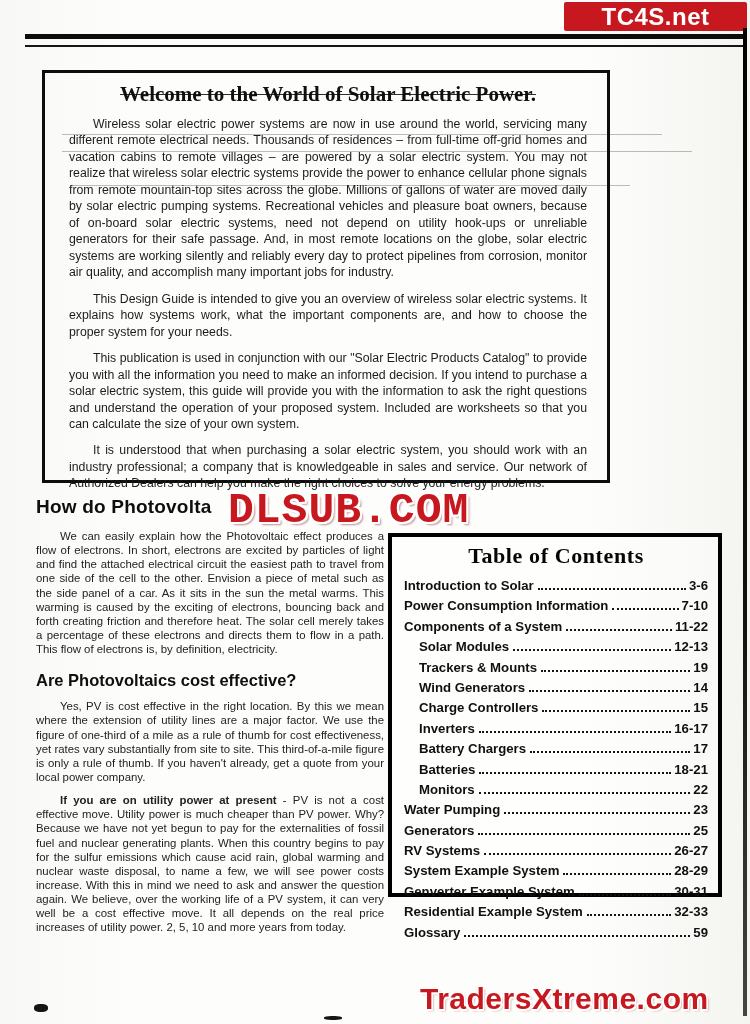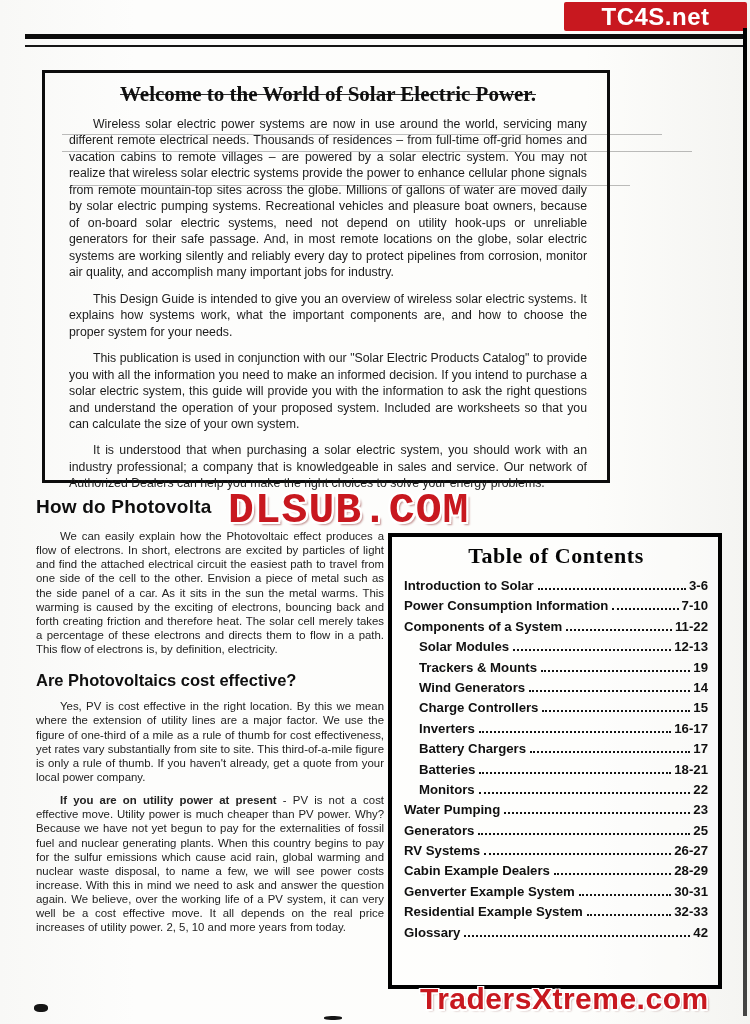--- a/index.html
+++ b/index.html
@@ -54,21 +54,21 @@
   .h-mid{
     margin:15px 0 9px 0;font-size:16.5px;font-weight:bold;color:#0f0f0f;
   }
   .left-col p{
     margin:0 0 9px 0;font-size:11.4px;line-height:1.24;
     text-align:justify;text-indent:24px;color:#222;
   }
   .lead-bold{font-weight:bold;}
   
   .toc-box{
-    position:absolute;left:388px;top:533px;width:334px;height:456px;
+    position:absolute;left:388px;top:533px;width:334px;height:364px;
     border:4px solid #000;box-sizing:border-box;
     padding:6px 10px 4px 12px;
     background:rgba(255,255,255,0.4);
   }
   .toc-title{
     text-align:center;
     font-family:"Liberation Serif","DejaVu Serif",serif;
     font-weight:bold;font-size:22px;letter-spacing:0.6px;color:#050505;
     margin:0 0 9px 0;
   }
@@ -223,21 +223,21 @@
       <span class="toc-page">25</span>
     </div>
 
     <div class="toc-row">
       <span class="toc-label">RV Systems</span>
       <span class="toc-dots"></span>
       <span class="toc-page">26-27</span>
     </div>
 
     <div class="toc-row">
-      <span class="toc-label">Cabin Example Dealers</span>
+      <span class="toc-label">System Example System</span>
       <span class="toc-dots"></span>
       <span class="toc-page">28-29</span>
     </div>
 
     <div class="toc-row">
       <span class="toc-label">Genverter Example System</span>
       <span class="toc-dots"></span>
       <span class="toc-page">30-31</span>
     </div>
 
@@ -245,21 +245,21 @@
       <span class="toc-label">Residential Example System</span>
       <span class="toc-dots"></span>
       <span class="toc-page">32-33</span>
     </div>
 
 
 
     <div class="toc-row">
       <span class="toc-label">Glossary</span>
       <span class="toc-dots"></span>
-      <span class="toc-page">42</span>
+      <span class="toc-page">59</span>
     </div>
   </div>
   </div>
 
   <div class="wm-center">DLSUB.COM</div>
   <div class="wm-bottom">TradersXtreme.com</div>
 
   <div class="right-edge-line"></div>
 
   <div class="streak" style="left:62px;top:134px;width:600px;"></div>

